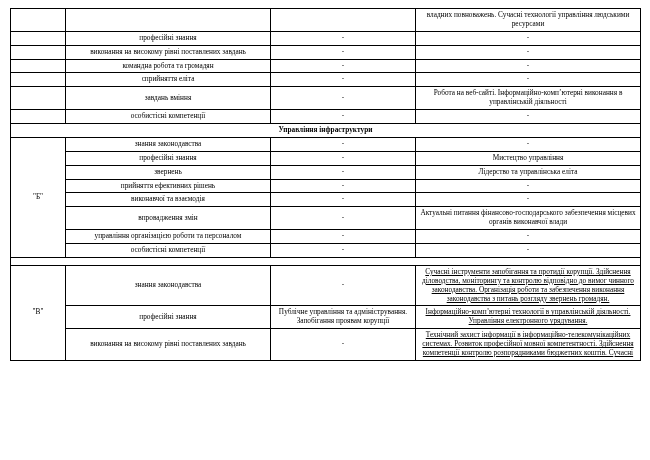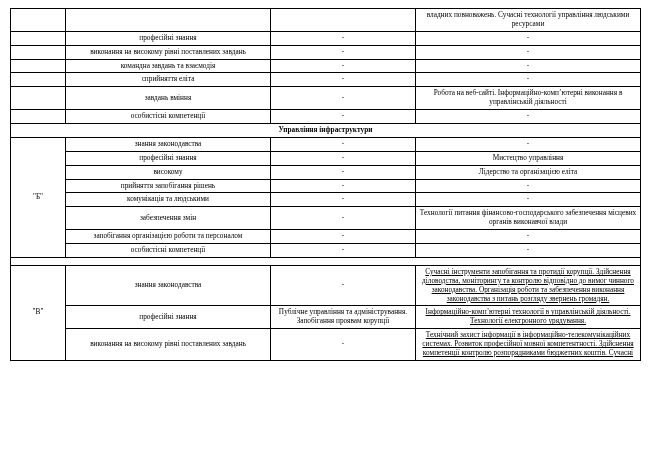--- a/index.html
+++ b/index.html
@@ -94,21 +94,21 @@
         <td class="col-right">-</td>
       </tr>
       <tr>
         <td class="col-label"></td>
         <td class="col-item">виконання на високому рівні поставлених завдань</td>
         <td class="col-mid">-</td>
         <td class="col-right">-</td>
       </tr>
       <tr>
         <td class="col-label"></td>
-        <td class="col-item">командна завдань та взаємодія</td>
+        <td class="col-item">командна робота та громадян</td>
         <td class="col-mid">-</td>
         <td class="col-right">-</td>
       </tr>
       <tr>
         <td class="col-label"></td>
         <td class="col-item">сприйняття еліта</td>
         <td class="col-mid">-</td>
         <td class="col-right">-</td>
       </tr>
       <tr>
@@ -133,41 +133,41 @@
         <td class="col-item" style="border-left:1px solid #000;">знання законодавства</td>
         <td class="col-mid">-</td>
         <td class="col-right">-</td>
       </tr>
       <tr>
         <td class="col-item">професійні знання</td>
         <td class="col-mid">-</td>
         <td class="col-right">Мистецтво управління</td>
       </tr>
       <tr>
-        <td class="col-item">високому</td>
+        <td class="col-item">звернень</td>
         <td class="col-mid">-</td>
-        <td class="col-right">Лідерство та організацією еліта</td>
+        <td class="col-right">Лідерство та управлінська еліта</td>
       </tr>
       <tr>
-        <td class="col-item">прийняття запобігання рішень</td>
+        <td class="col-item">прийняття ефективних рішень</td>
         <td class="col-mid">-</td>
         <td class="col-right">-</td>
       </tr>
       <tr>
-        <td class="col-item">комунікація та людськими</td>
+        <td class="col-item">виконавчої та взаємодія</td>
         <td class="col-mid">-</td>
         <td class="col-right">-</td>
       </tr>
       <tr>
-        <td class="col-item">забезпечення змін</td>
+        <td class="col-item">впровадження змін</td>
         <td class="col-mid">-</td>
-        <td class="col-right">Технології питання фінансово-господарського забезпечення  місцевих органів виконавчої влади</td>
+        <td class="col-right">Актуальні питання фінансово-господарського забезпечення  місцевих органів виконавчої влади</td>
       </tr>
       <tr>
-        <td class="col-item">запобігання організацією роботи та персоналом</td>
+        <td class="col-item">управління організацією роботи та персоналом</td>
         <td class="col-mid">-</td>
         <td class="col-right">-</td>
       </tr>
       <tr>
         <td class="col-item">особистісні компетенції</td>
         <td class="col-mid">-</td>
         <td class="col-right">-</td>
       </tr>
 
       <tr class="spacer">
@@ -176,21 +176,21 @@
 
       <tr>
           <td class="col-label" rowspan="3">"В"</td>
         <td class="col-item">знання законодавства</td>
         <td class="col-mid">-</td>
         <td class="col-right justify">Сучасні інструменти запобігання та протидії корупції. Здійснення діловодства, моніторингу та контролю відповідно до вимог чинного законодавства. Організація роботи та забезпечення виконання законодавства з питань розгляду звернень громадян.</td>
       </tr>
       <tr>
         <td class="col-item">професійні знання</td>
         <td class="col-mid">Публічне управління та адміністрування. Запобігання проявам корупції</td>
-        <td class="col-right justify">Інформаційно-комп’ютерні        технології      в управлінській        діяльності.       Технології електронного урядування.</td>
+        <td class="col-right justify">Інформаційно-комп’ютерні        технології      в управлінській        діяльності.       Управління електронного урядування.</td>
       </tr>
       <tr>
         <td class="col-item">виконання на високому рівні поставлених завдань</td>
         <td class="col-mid">-</td>
         <td class="col-right justify">Технічний захист інформації в інформаційно-телекомунікаційних системах. Розвиток професійної мовної компетентності. Здійснення компетенції контролю розпорядниками бюджетних коштів. Сучасні</td>
       </tr>
     </tbody>
   </table>
 
   <div style="position:absolute; left:10px; top:0; width:57px; height:100%; pointer-events:none;"></div>

